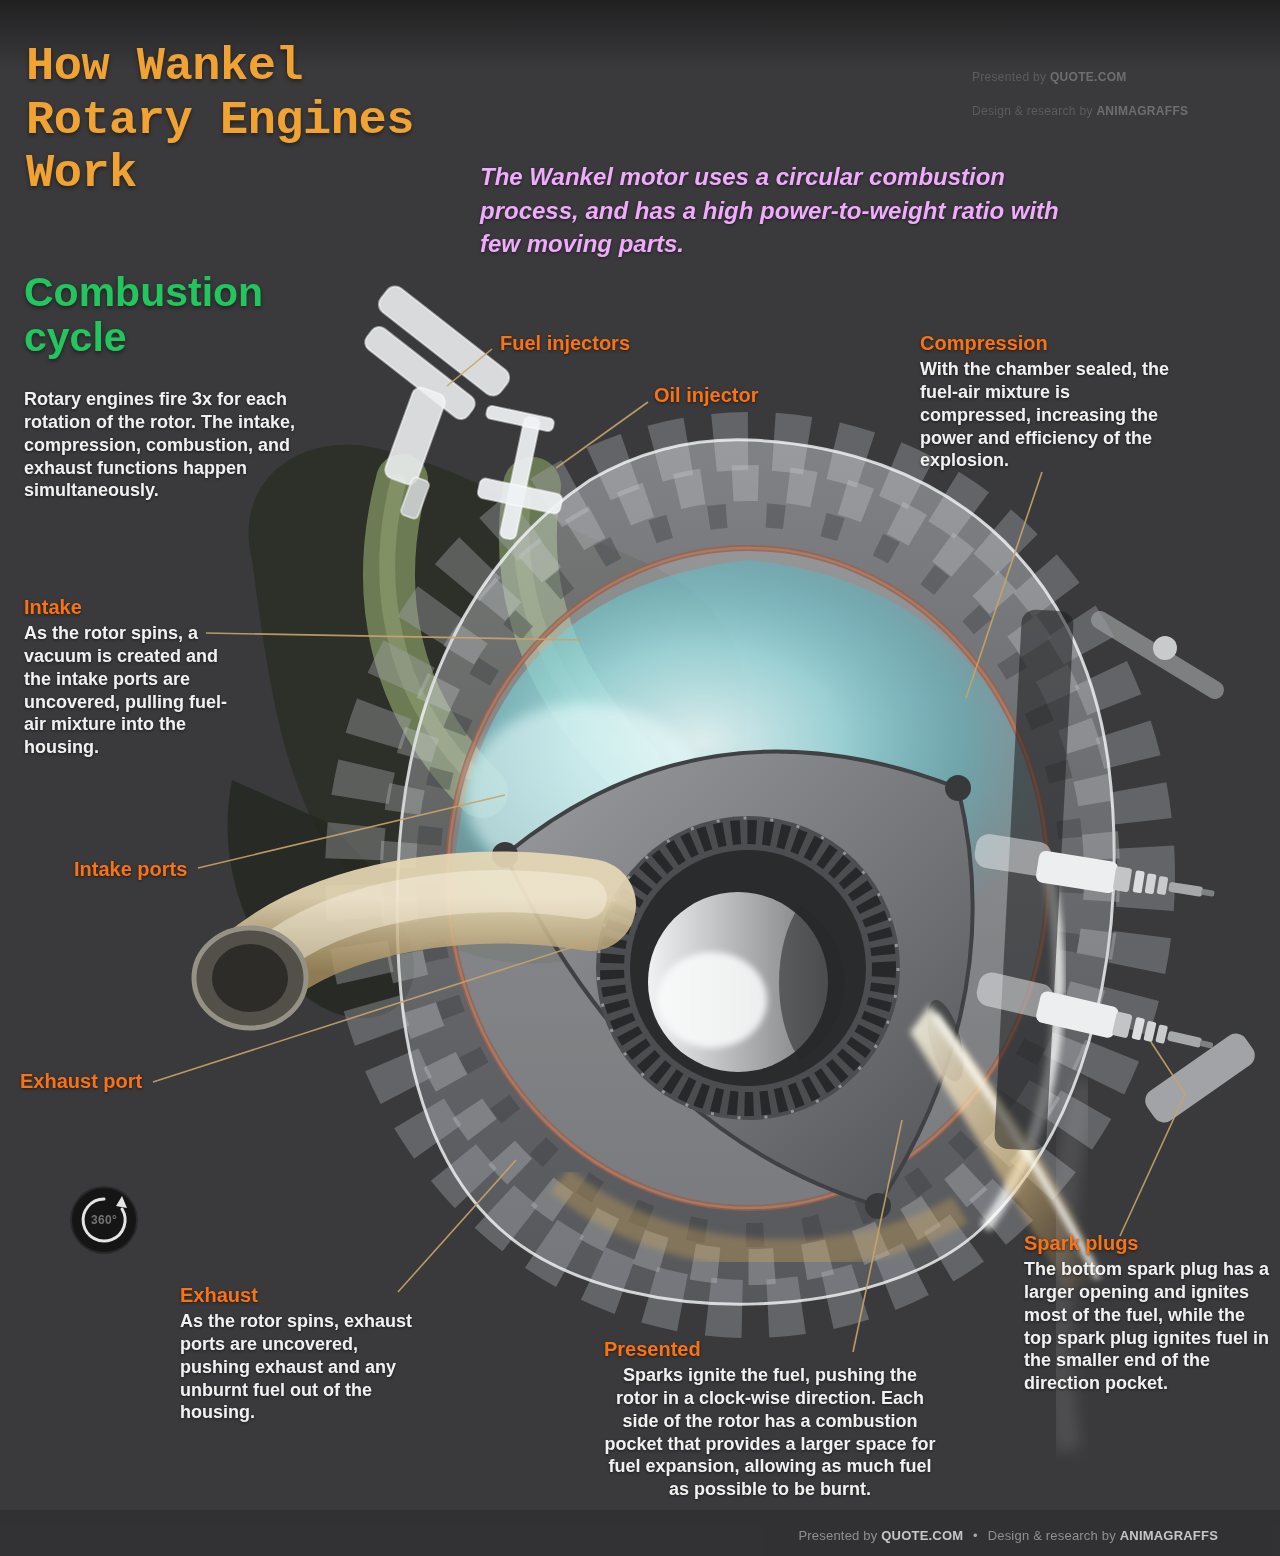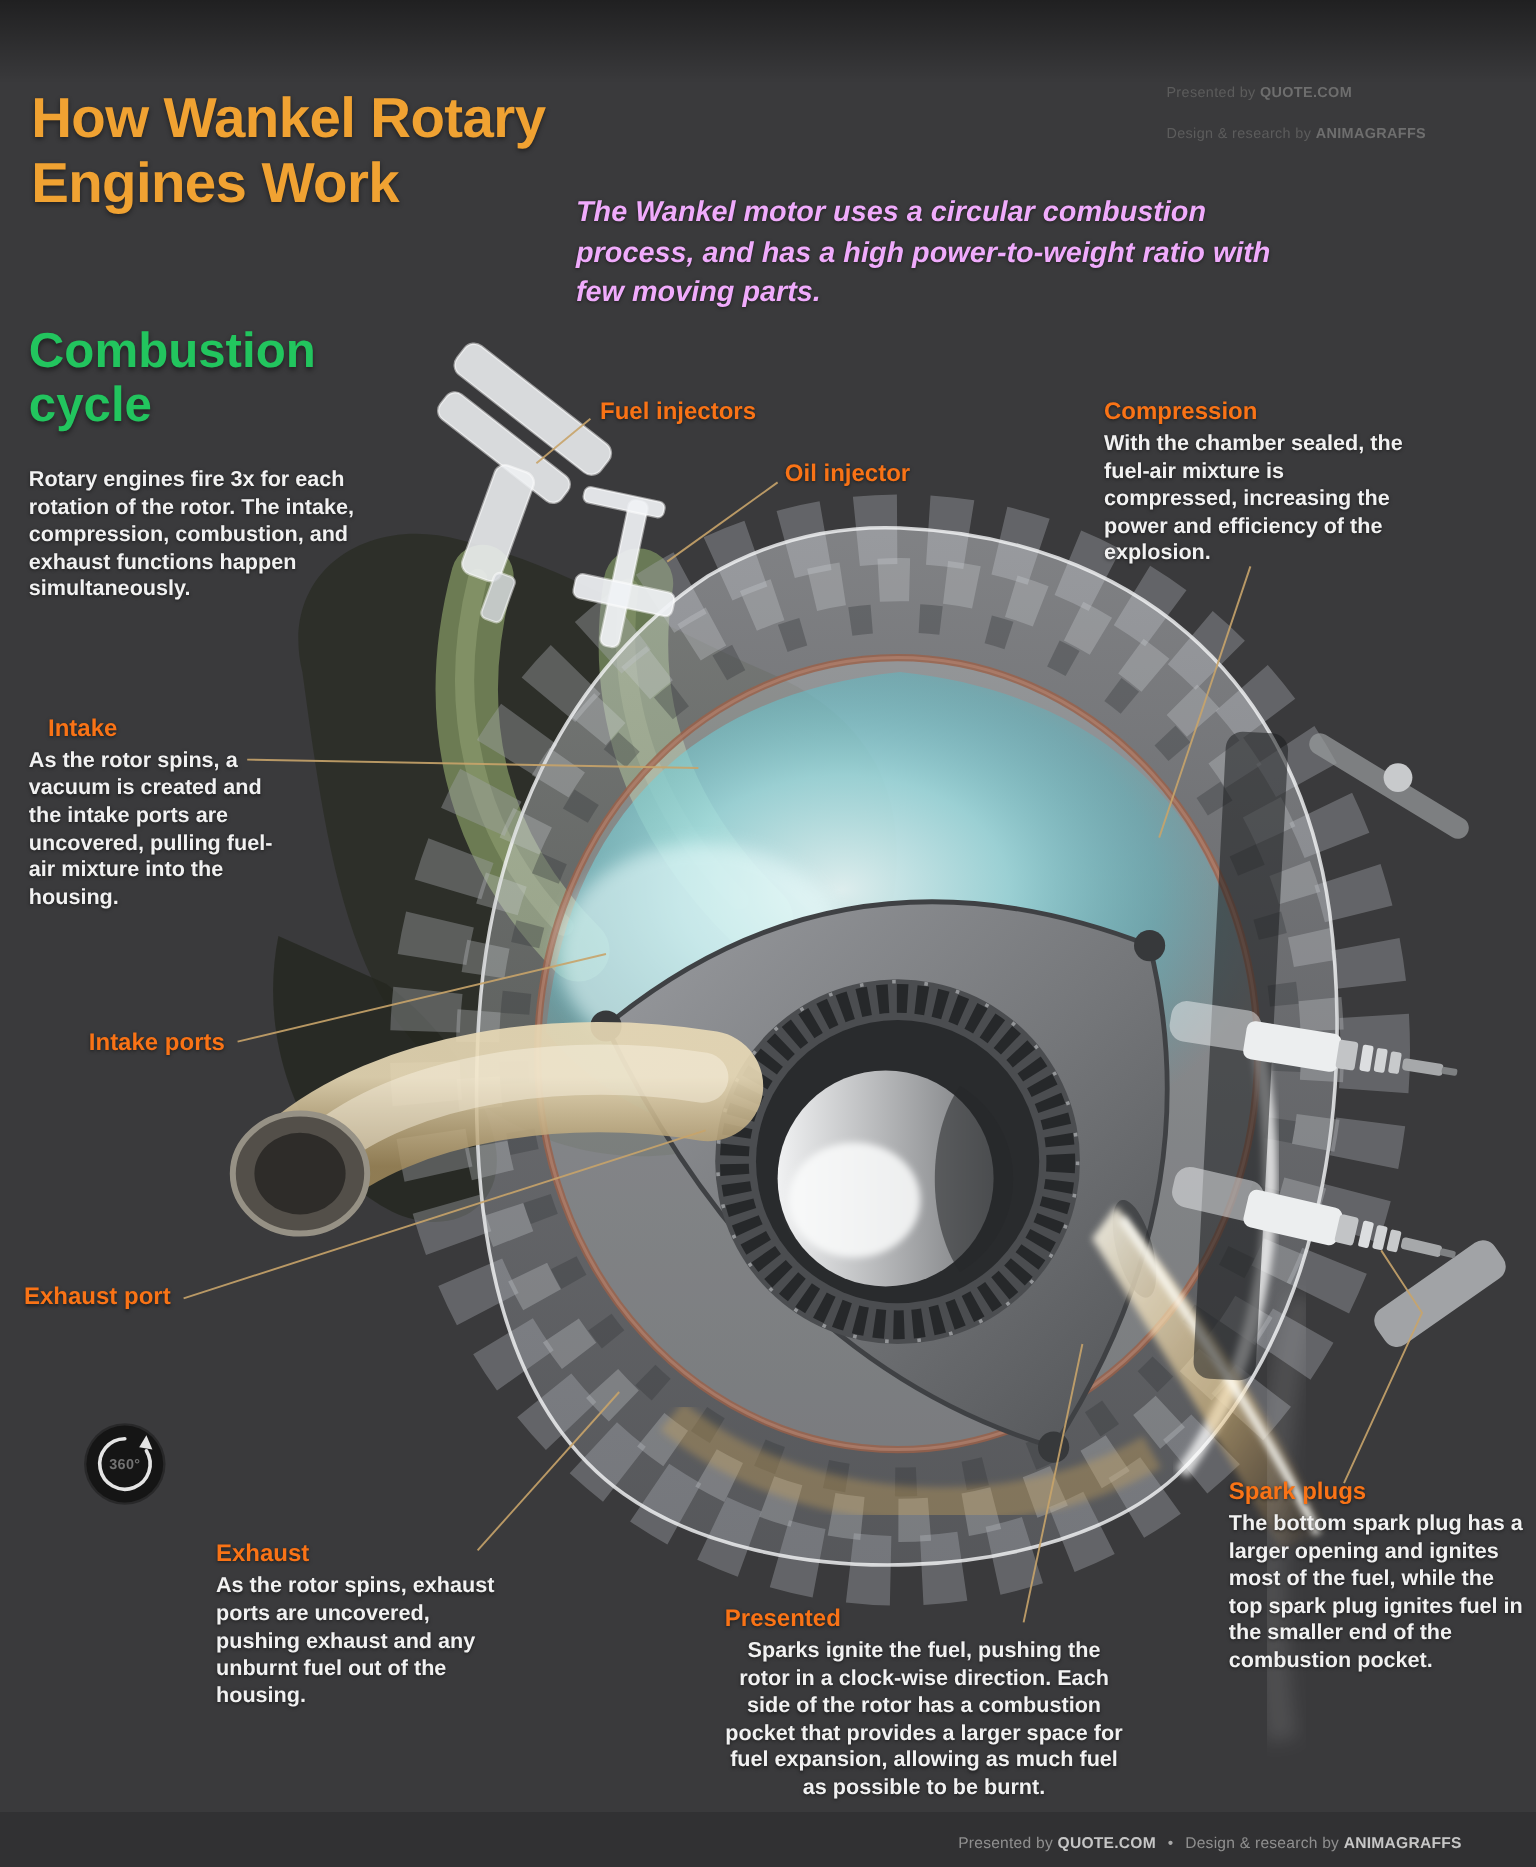--- a/index.html
+++ b/index.html
@@ -213,21 +213,21 @@
       <path d="M 198 868 L 505 795"></path>
       <path d="M 153 1082 L 588 942"></path>
       <path d="M 398 1292 L 516 1160"></path>
       <path d="M 853 1352 L 902 1120"></path>
       <path d="M 1120 1236 L 1185 1094 L 1151 1042"></path>
     </g>
   </svg>
 
   <div class="vignette-top"></div>
 
-  <h1 class="abs page-title" style="left:26px;top:71px;margin:0;">How Wankel Rotary Engines Work</h1>
+  <h1 class="abs page-title" style="left:26px;top:40px;margin:0;font-family:Liberation Mono, monospace;">How Wankel Rotary Engines Work</h1>
 
   <div class="abs credit-line" style="left:972px;top:70px;">
     <span>Presented by</span>
     <b>QUOTE.COM</b>
   </div>
   <div class="abs credit-line" style="left:972px;top:104px;">
     <span>Design &amp; research by</span>
     <b>ANIMAGRAFFS</b>
   </div>
 
@@ -235,42 +235,42 @@
 
   <h2 class="abs section-h" style="left:24px;top:270px;margin:0;">Combustion cycle</h2>
   <p class="abs body-txt" style="left:24px;top:388px;margin:0;width:300px;">Rotary engines fire 3x for each rotation of the rotor. The intake, compression, combustion, and exhaust functions happen simultaneously.</p>
 
   <div class="abs map-label" style="left:500px;top:332px;">Fuel injectors</div>
   <div class="abs map-label" style="left:654px;top:384px;">Oil injector</div>
 
   <div class="abs callout-h" style="left:920px;top:332px;">Compression</div>
   <p class="abs body-txt" style="left:920px;top:358px;margin:0;width:262px;">With the chamber sealed, the fuel-air mixture is compressed, increasing the power and efficiency of the explosion.</p>
 
-  <div class="abs callout-h" style="left:40px;top:596px;">Intake</div>
+  <div class="abs callout-h" style="left:24px;top:596px;">Intake</div>
   <p class="abs body-txt" style="left:24px;top:622px;margin:0;width:208px;">As the rotor spins, a vacuum is created and the intake ports are uncovered, pulling fuel-air mixture into the housing.</p>
 
   <div class="abs map-label" style="left:74px;top:858px;">Intake ports</div>
   <div class="abs map-label" style="left:20px;top:1070px;">Exhaust port</div>
 
   <div class="abs badge360" style="left:72px;top:1188px;">
     <svg width="64" height="64" viewBox="0 0 64 64">
       <path d="M 32 11 A 21 21 0 1 0 50 21" fill="none" stroke="#e4e4e4" stroke-width="3" stroke-linecap="round"></path>
       <polygon points="50,8 55,20 44,18" fill="#e4e4e4"></polygon>
     </svg>
     <span>360°</span>
   </div>
 
   <div class="abs callout-h" style="left:180px;top:1284px;">Exhaust</div>
   <p class="abs body-txt" style="left:180px;top:1310px;margin:0;width:252px;">As the rotor spins, exhaust ports are uncovered, pushing exhaust and any unburnt fuel out of the housing.</p>
 
   <div class="abs callout-h" style="left:604px;top:1338px;">Presented</div>
   <p class="abs body-txt" style="left:604px;top:1364px;margin:0;width:332px;text-align:center;">Sparks ignite the fuel, pushing the rotor in a clock-wise direction. Each side of the rotor has a combustion pocket that provides a larger space for fuel expansion, allowing as much fuel as possible to be burnt.</p>
 
   <div class="abs callout-h" style="left:1024px;top:1232px;">Spark plugs</div>
-  <p class="abs body-txt" style="left:1024px;top:1258px;margin:0;width:248px;">The bottom spark plug has a larger opening and ignites most of the fuel, while the top spark plug ignites fuel in the smaller end of the combustion pocket.</p>
+  <p class="abs body-txt" style="left:1024px;top:1258px;margin:0;width:248px;">The bottom spark plug has a larger opening and ignites most of the fuel, while the top spark plug ignites fuel in the smaller end of the direction pocket.</p>
 
   <div class="vignette-bottom"></div>
   <div class="abs footer-line" style="right:62px;top:1528px;">
     <span>Presented by</span>
     <b>QUOTE.COM</b>
     <span class="dot">•</span>
     <span>Design &amp; research by</span>
     <b>ANIMAGRAFFS</b>
   </div>
 

